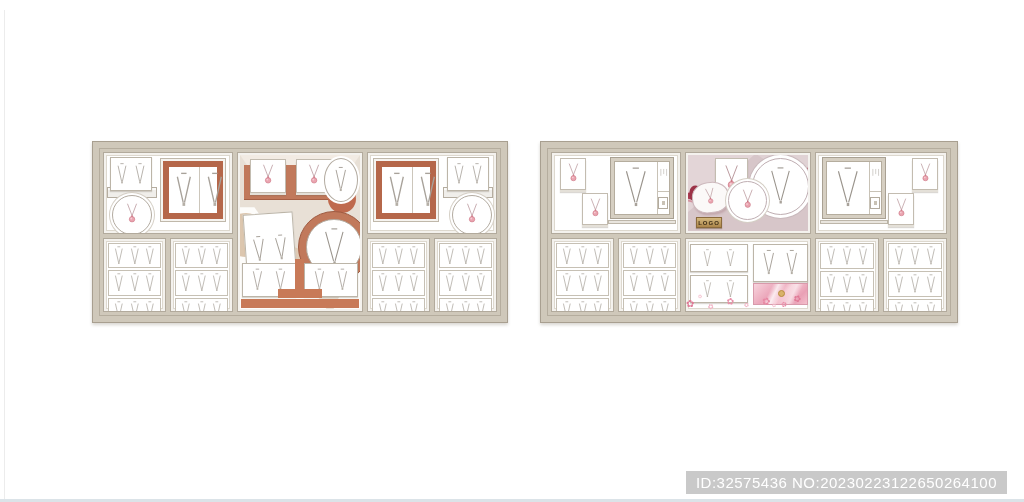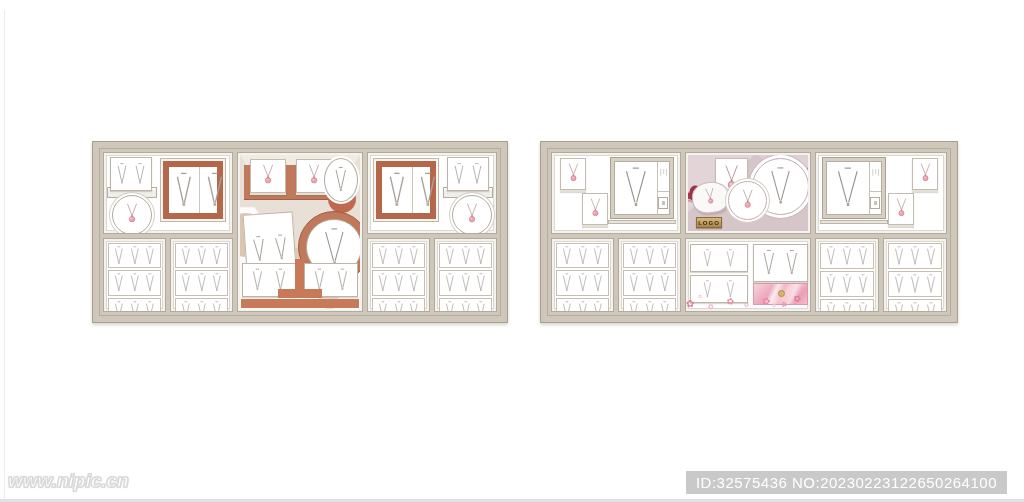--- a/index.html
+++ b/index.html
@@ -1131,18 +1131,17 @@
                   </svg>
                 </div>
               </div>
             </div>
         </div>
       </div>
     </div>
   </div>
 
   <div class="watermark">
-    <span class="wm-url">www.nipic.cn</span>
   </div>
   <div class="id-badge">ID:32575436 NO:20230223122650264100</div>
 
   <div class="edge-bottom"></div>
 </div>
 
 </body></html>

